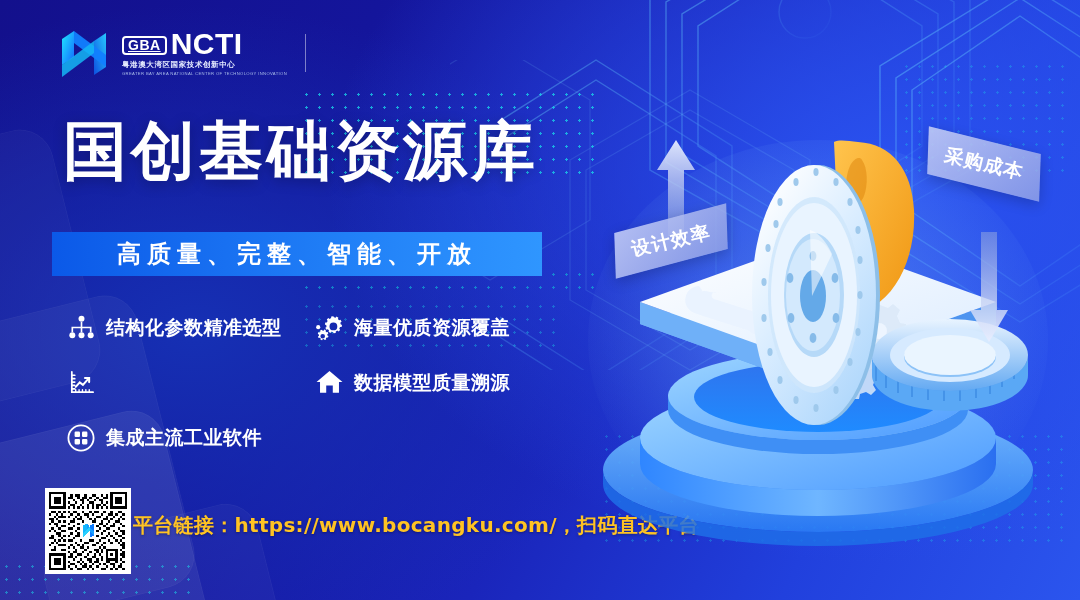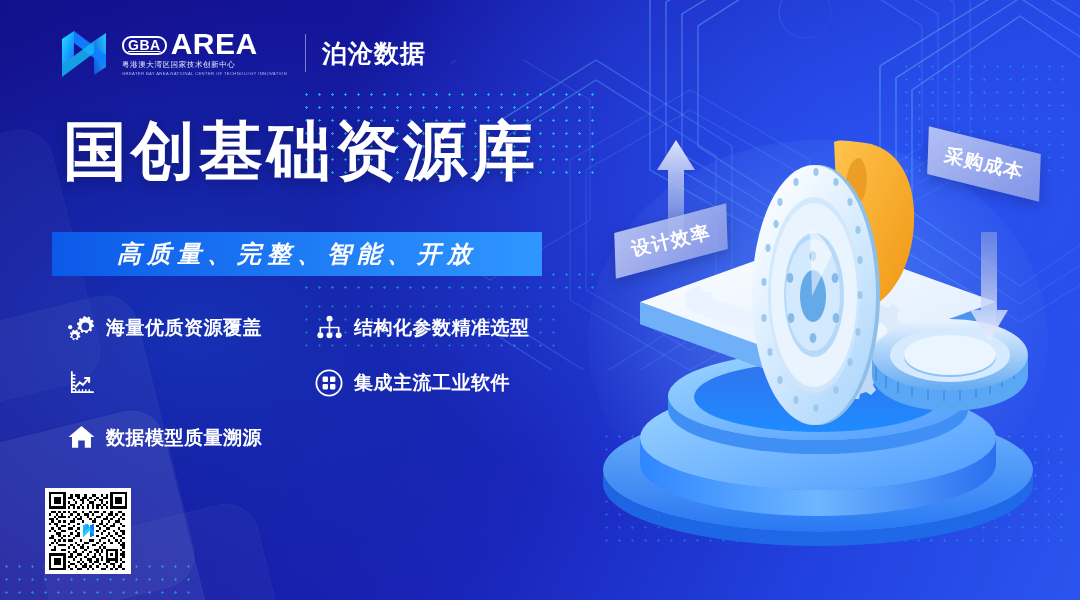--- a/index.html
+++ b/index.html
@@ -35,40 +35,40 @@
   .dots.t3{left:300px;top:300px;width:260px;height:50px;opacity:.35;}
   .dots.t4{left:0px;top:560px;width:190px;height:40px;opacity:.5;}
   .dots.t5{left:600px;top:430px;width:470px;height:120px;opacity:.28;}
   .dots.t6{left:900px;top:60px;width:170px;height:120px;opacity:.3;}
 
   
   .header{position:absolute;left:58px;top:26px;display:flex;align-items:center;height:54px;}
   .logo-mark{width:52px;height:52px;flex:none;}
   .logo-txt{margin-left:12px;display:flex;flex-direction:column;justify-content:center;}
   .gba-row{display:flex;align-items:flex-end;}
-  .gba-box{border:2px solid #fff;border-radius:9px;padding:1px 4px;margin-right:4px;
+  .gba-box{border:2px solid #fff;border-radius:4px;padding:1px 4px;margin-right:4px;
            font-size:14px;font-weight:bold;color:#fff;letter-spacing:.5px;line-height:13px;
            transform:translateY(-3px);text-decoration:underline;}
   .ncti{font-size:30px;font-weight:bold;color:#fff;letter-spacing:.5px;line-height:28px;}
   .org-cn{font-size:7.5px;color:#e6ecff;letter-spacing:.6px;margin-top:2px;
-          font-family:"DejaVu Sans",sans-serif;font-weight:normal;}
+          font-family:"DejaVu Sans",sans-serif;font-weight:bold;}
   .org-en{font-size:4.2px;color:#a9bbe8;letter-spacing:.35px;margin-top:1px;}
   .divider{width:1px;height:38px;background:rgba(255,255,255,.45);margin:0 16px 0 18px;}
   .brand-cn{font-size:25px;font-weight:bold;color:#fff;letter-spacing:1px;
             font-family:"DejaVu Sans",sans-serif;}
 
   
   .title{position:absolute;left:63px;top:108px;font-size:64px;font-weight:bold;color:#fff;
          letter-spacing:4px;font-family:"DejaVu Sans",sans-serif;
          text-shadow:0 3px 14px rgba(0,0,0,.28);}
 
   
   .subbar{position:absolute;left:52px;top:232px;width:490px;height:44px;
           background:linear-gradient(90deg,#0b59e8 0%,#1f7df6 55%,#2f96ff 100%);
-          display:flex;align-items:center;justify-content:center;font-style:italic;}
+          display:flex;align-items:center;justify-content:center;}
   .subbar span{font-size:24px;font-weight:bold;color:#fff;letter-spacing:6px;
                font-family:"DejaVu Sans",sans-serif;}
 
   
   .features{position:absolute;left:66px;top:300px;width:500px;
             display:grid;grid-template-columns:248px 252px;grid-auto-rows:55px;}
   .feat{display:flex;align-items:center;}
   .feat .ic{width:30px;height:30px;flex:none;margin-right:10px;
             display:flex;align-items:center;justify-content:center;}
   .feat .lb{font-size:19px;font-weight:bold;color:#fff;letter-spacing:.5px;
@@ -162,94 +162,93 @@
         </linearGradient>
       </defs>
       <path d="M4 12 L16 4 L16 30 L4 38 Z" fill="url(#ng1)"></path>
       <path d="M36 14 L48 6 L48 40 L36 48 Z" fill="url(#ng2)"></path>
       <path d="M16 4 L48 28 L48 40 L16 16 Z" fill="#1180ff" opacity=".95"></path>
       <path d="M4 38 L36 14 L36 26 L4 50 Z" fill="#15b6f5" opacity=".85"></path>
     </svg>
     <div class="logo-txt">
       <div class="gba-row">
         <div class="gba-box">GBA</div>
-        <div class="ncti">AREA</div>
+        <div class="ncti">NCTI</div>
       </div>
       <div class="org-cn">粤港澳大湾区国家技术创新中心</div>
       <div class="org-en">GREATER BAY AREA NATIONAL CENTER OF TECHNOLOGY INNOVATION</div>
     </div>
     <div class="divider"></div>
-    <div class="brand-cn">泊沧数据</div>
   </div>
 
   <div class="title">国创基础资源库</div>
 
   <div class="subbar">
     <span>高质量、完整、智能、开放</span>
   </div>
 
   <div class="features">
-
-    <div class="feat">
-      <span class="ic">
-        <svg viewBox="0 0 30 30" width="30" height="30" fill="#fff">
-          <path d="M20 4.2l1.6.6.9-1.2 1.9 1.1-.5 1.4 1.2 1.2 1.4-.5 1.1 1.9-1.2.9.2 1.7 1.4.6-.4 2.1-1.5.1-.8 1.5.8 1.3-1.5 1.5-1.3-.8-1.5.8-.1 1.5-2.1.4-.6-1.4-1.7-.2-.9 1.2-1.9-1.1.5-1.4-1.2-1.2-1.4.5-1.1-1.9 1.2-.9-.2-1.7-1.4-.6.4-2.1 1.5-.1.8-1.5-.8-1.3 1.5-1.5 1.3.8 1.5-.8.1-1.5 2.1-.4zm-.6 5.3a3.9 3.9 0 100 7.8 3.9 3.9 0 000-7.8z"></path>
-          <path d="M8.4 17.6l1.3.1.5-1.1 1.6.5-.2 1.2.9.9 1.2-.3.6 1.6-1 .7.1 1.3 1.1.5-.5 1.6-1.2-.2-.9.9.3 1.2-1.6.6-.7-1-1.3.1-.5 1.1-1.6-.5.2-1.2-.9-.9-1.2.3-.6-1.6 1-.7-.1-1.3-1.1-.5.5-1.6 1.2.2.9-.9-.3-1.2 1.6-.6zm.3 3.4a2.3 2.3 0 100 4.6 2.3 2.3 0 000-4.6z"></path>
-          <circle cx="4.2" cy="14.2" r="2.1"></circle>
-        </svg>
-      </span>
-      <span class="lb">海量优质资源覆盖</span>
-    </div>
 
     <div class="feat">
       <span class="ic">
         <svg viewBox="0 0 30 30" width="29" height="29" fill="#fff" stroke="#fff" stroke-width="1.7">
           <circle cx="15" cy="6" r="3.1" fill="#fff" stroke="none"></circle>
           <circle cx="5.5" cy="23" r="3.1" fill="#fff" stroke="none"></circle>
           <circle cx="15" cy="23" r="3.1" fill="#fff" stroke="none"></circle>
           <circle cx="24.5" cy="23" r="3.1" fill="#fff" stroke="none"></circle>
           <path d="M15 9.2 V15 M5.5 19.9 V15 H24.5 V19.9 M15 15 V19.9" fill="none"></path>
         </svg>
       </span>
       <span class="lb">结构化参数精准选型</span>
     </div>
 
     <div class="feat">
       <span class="ic">
+        <svg viewBox="0 0 30 30" width="30" height="30" fill="#fff">
+          <path d="M20 4.2l1.6.6.9-1.2 1.9 1.1-.5 1.4 1.2 1.2 1.4-.5 1.1 1.9-1.2.9.2 1.7 1.4.6-.4 2.1-1.5.1-.8 1.5.8 1.3-1.5 1.5-1.3-.8-1.5.8-.1 1.5-2.1.4-.6-1.4-1.7-.2-.9 1.2-1.9-1.1.5-1.4-1.2-1.2-1.4.5-1.1-1.9 1.2-.9-.2-1.7-1.4-.6.4-2.1 1.5-.1.8-1.5-.8-1.3 1.5-1.5 1.3.8 1.5-.8.1-1.5 2.1-.4zm-.6 5.3a3.9 3.9 0 100 7.8 3.9 3.9 0 000-7.8z"></path>
+          <path d="M8.4 17.6l1.3.1.5-1.1 1.6.5-.2 1.2.9.9 1.2-.3.6 1.6-1 .7.1 1.3 1.1.5-.5 1.6-1.2-.2-.9.9.3 1.2-1.6.6-.7-1-1.3.1-.5 1.1-1.6-.5.2-1.2-.9-.9-1.2.3-.6-1.6 1-.7-.1-1.3-1.1-.5.5-1.6 1.2.2.9-.9-.3-1.2 1.6-.6zm.3 3.4a2.3 2.3 0 100 4.6 2.3 2.3 0 000-4.6z"></path>
+          <circle cx="4.2" cy="14.2" r="2.1"></circle>
+        </svg>
+      </span>
+      <span class="lb">海量优质资源覆盖</span>
+    </div>
+
+    <div class="feat">
+      <span class="ic">
         <svg viewBox="0 0 30 30" width="29" height="29" fill="none" stroke="#fff" stroke-width="1.8" stroke-linecap="round">
           <path d="M5 4 V25 H27"></path>
           <path d="M5 7.5 h3 M5 11 h3 M5 14.5 h3 M5 18 h3 M5 21.5 h3"></path>
           <path d="M9 25 v-2.5 M12.5 25 v-2.5 M16 25 v-2.5 M19.5 25 v-2.5 M23 25 v-2.5" stroke-width="1.4"></path>
           <path d="M9 19.5 l4.2-4.6 3.3 2.6 6.2-7" stroke-width="2.1"></path>
           <path d="M18.6 10.4 h4.3 v4.2" stroke-width="2.1"></path>
         </svg>
       </span>
     </div>
 
+
+    <div class="feat">
+      <span class="ic">
+        <svg viewBox="0 0 30 30" width="29" height="29" fill="#fff">
+          <path d="M15 3.2 L28.4 14.4 h-3.6 V25.6 H18.4 V18.2 h-6.8 V25.6 H5.2 V14.4 H1.6 Z"></path>
+        </svg>
+      </span>
+      <span class="lb">数据模型质量溯源</span>
+    </div>
 
     <div class="feat">
       <span class="ic">
         <svg viewBox="0 0 30 30" width="30" height="30">
           <circle cx="15" cy="15" r="12.6" fill="none" stroke="#fff" stroke-width="1.8"></circle>
           <rect x="8.6" y="8.6" width="5.4" height="5.4" rx="1.1" fill="#fff"></rect>
           <rect x="16" y="8.6" width="5.4" height="5.4" rx="1.1" fill="#fff"></rect>
           <rect x="8.6" y="16" width="5.4" height="5.4" rx="1.1" fill="#fff"></rect>
           <rect x="16" y="16" width="5.4" height="5.4" rx="1.1" fill="#fff"></rect>
         </svg>
       </span>
       <span class="lb">集成主流工业软件</span>
-    </div>
-
-    <div class="feat">
-      <span class="ic">
-        <svg viewBox="0 0 30 30" width="29" height="29" fill="#fff">
-          <path d="M15 3.2 L28.4 14.4 h-3.6 V25.6 H18.4 V18.2 h-6.8 V25.6 H5.2 V14.4 H1.6 Z"></path>
-        </svg>
-      </span>
-      <span class="lb">数据模型质量溯源</span>
     </div>
   </div>
 
   <div class="qr">
     <svg width="78" height="78" viewBox="0 0 33 33" shape-rendering="crispEdges">
       <rect width="33" height="33" fill="#fff"></rect>
       <g fill="#000">
 
         <rect x="0" y="0" width="7" height="1"></rect>
           <rect x="0" y="6" width="7" height="1"></rect>
@@ -536,20 +535,23 @@
       <rect x="13" y="13" width="7" height="7" fill="#fff"></rect>
       <g>
         <path d="M14.2 14.2 L16 13.4 L16 17 L14.2 17.8 Z" fill="#14b8ff"></path>
         <path d="M17.2 14.2 L19 13.4 L19 18.4 L17.2 19.2 Z" fill="#0d7bff"></path>
         <path d="M16 13.4 L19 16.6 L19 18.4 L16 15.2 Z" fill="#18a0ff"></path>
         <path d="M14.2 17.8 L17.2 14.9 L17.2 16.6 L14.2 19.5 Z" fill="#2ad0ff"></path>
       </g>
     </svg>
   </div>
 
+  <div class="linkbar">
+    <span>平台链接：https://www.bocangku.com/，扫码直达平台</span>
+  </div>
 
   <svg class="illus" viewBox="0 0 520 520">
     <defs>
       <linearGradient id="podOuter" x1="0" y1="0" x2="0" y2="1">
         <stop offset="0%" stop-color="#7cc4ff"></stop>
           <stop offset="100%" stop-color="#2a7ef5"></stop>
       </linearGradient>
       <linearGradient id="podSide" x1="0" y1="0" x2="1" y2="0">
         <stop offset="0%" stop-color="#2f86ff"></stop>
           <stop offset="50%" stop-color="#6fb6ff"></stop>

